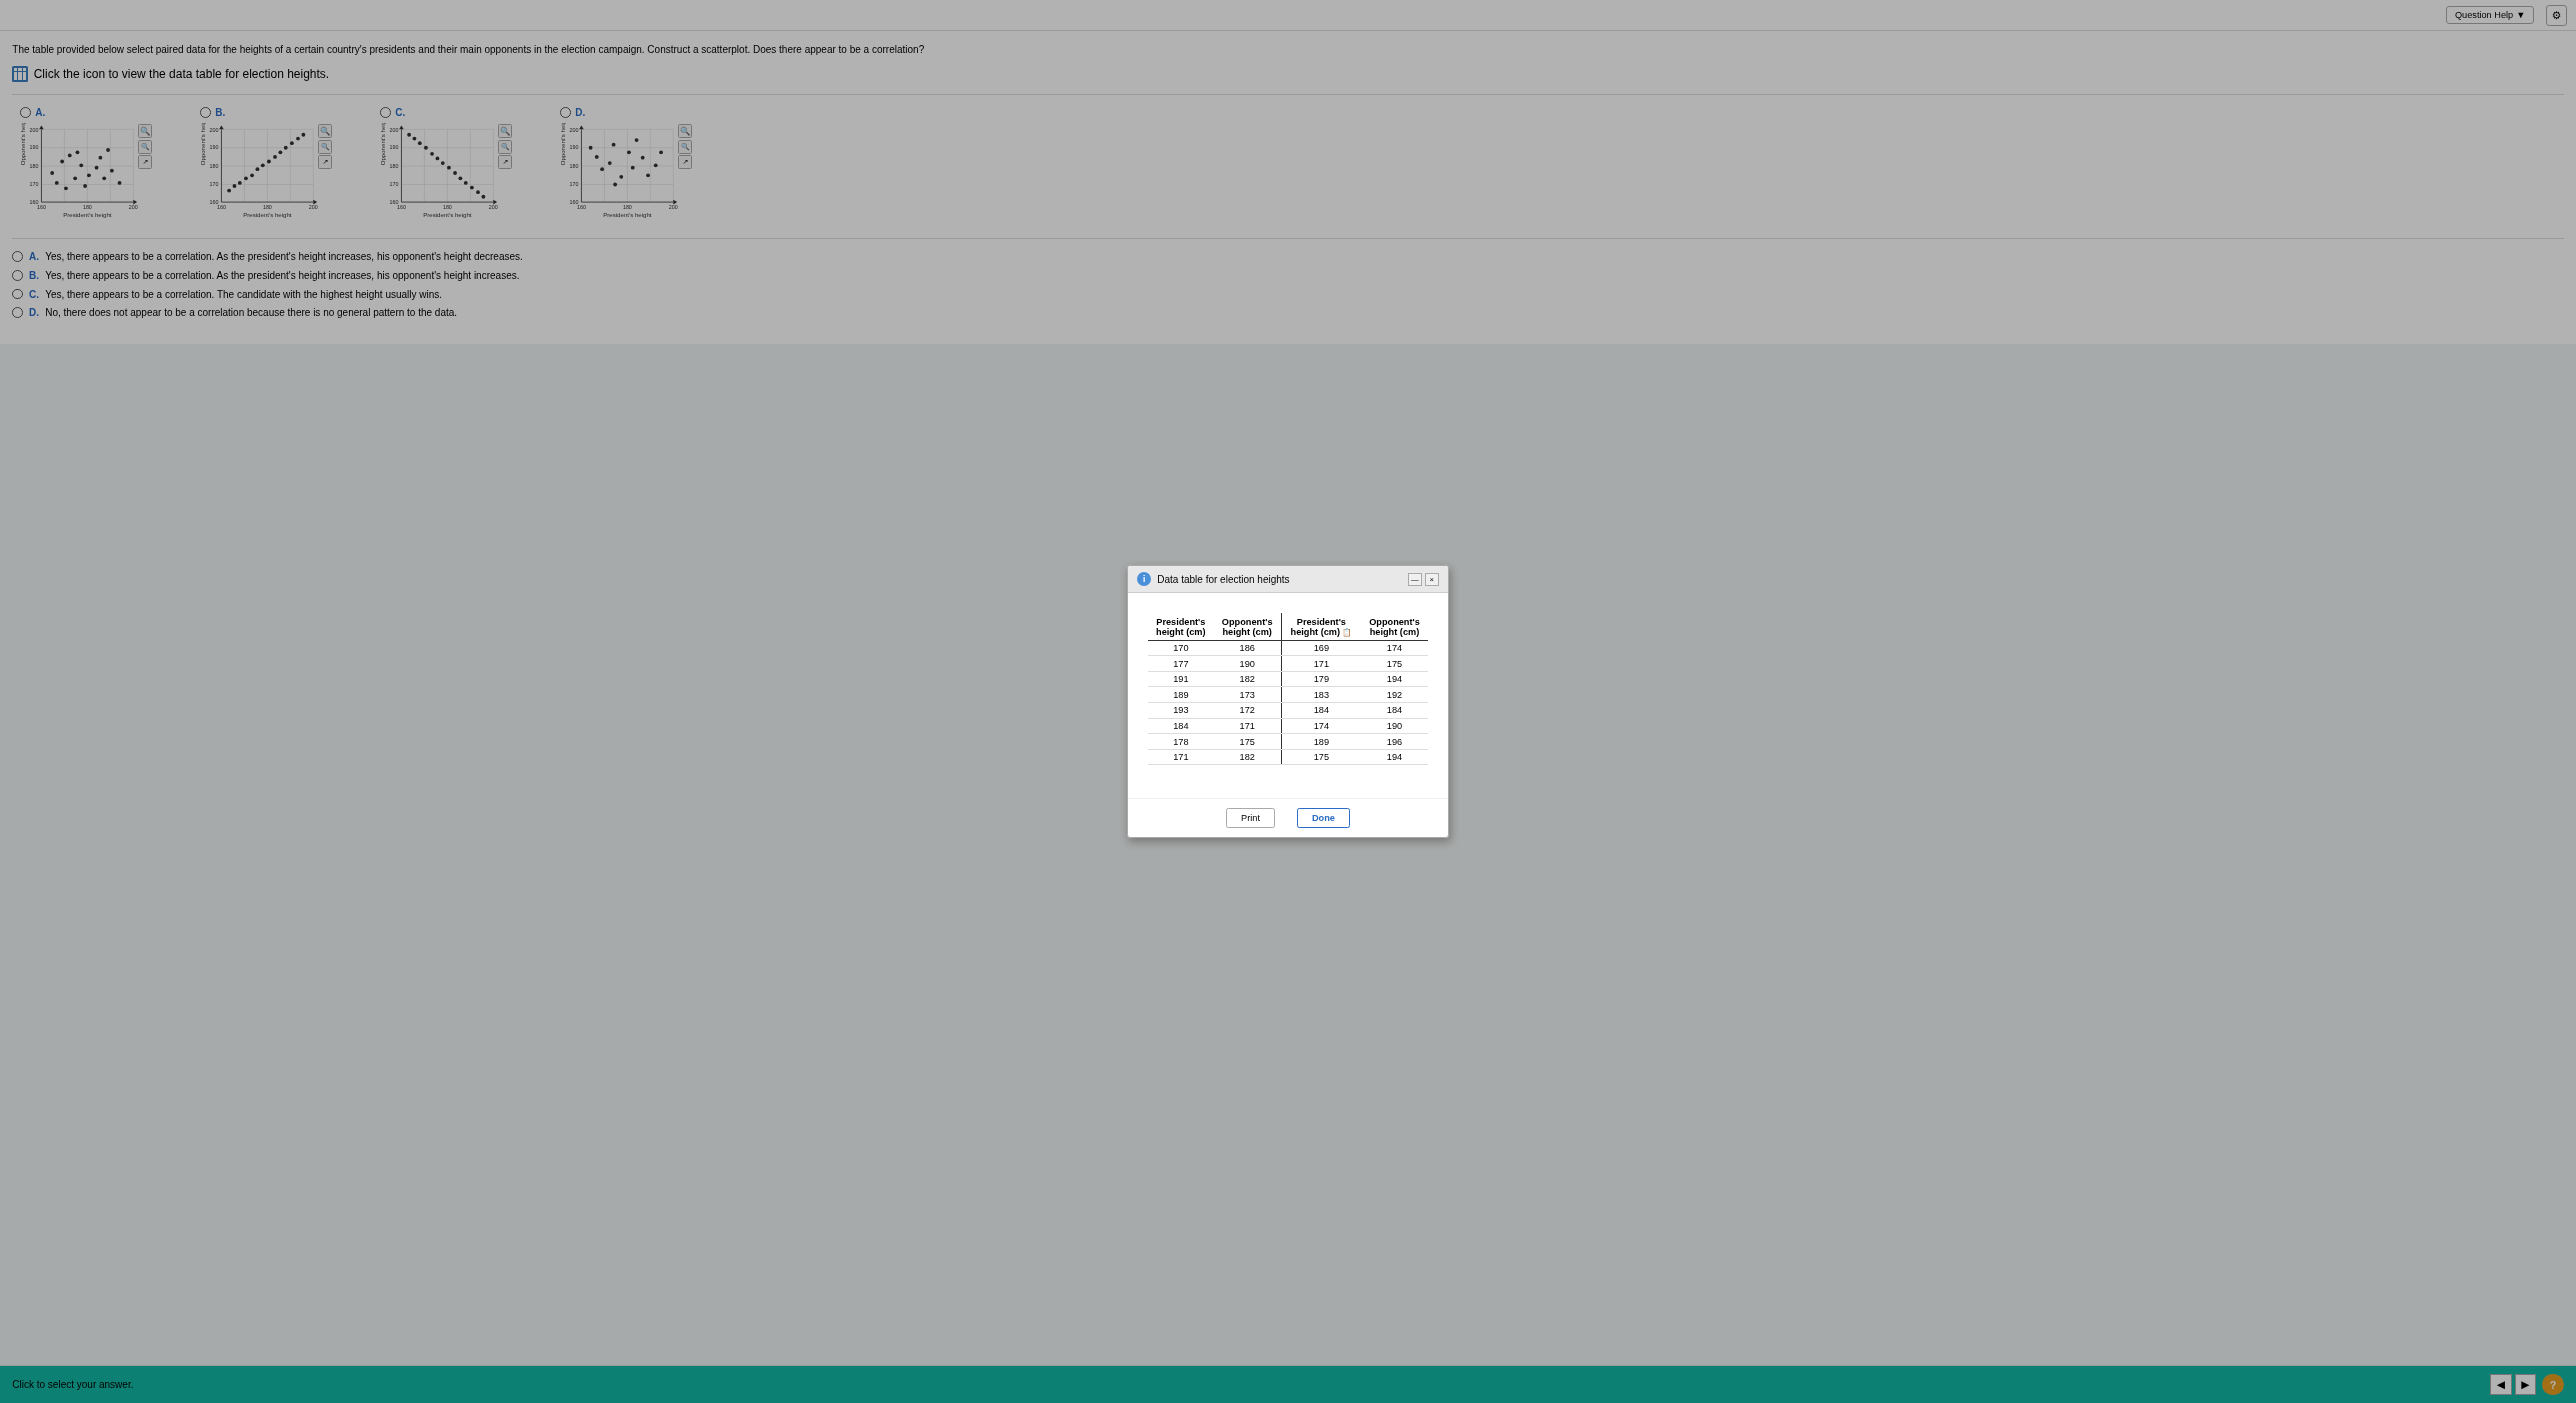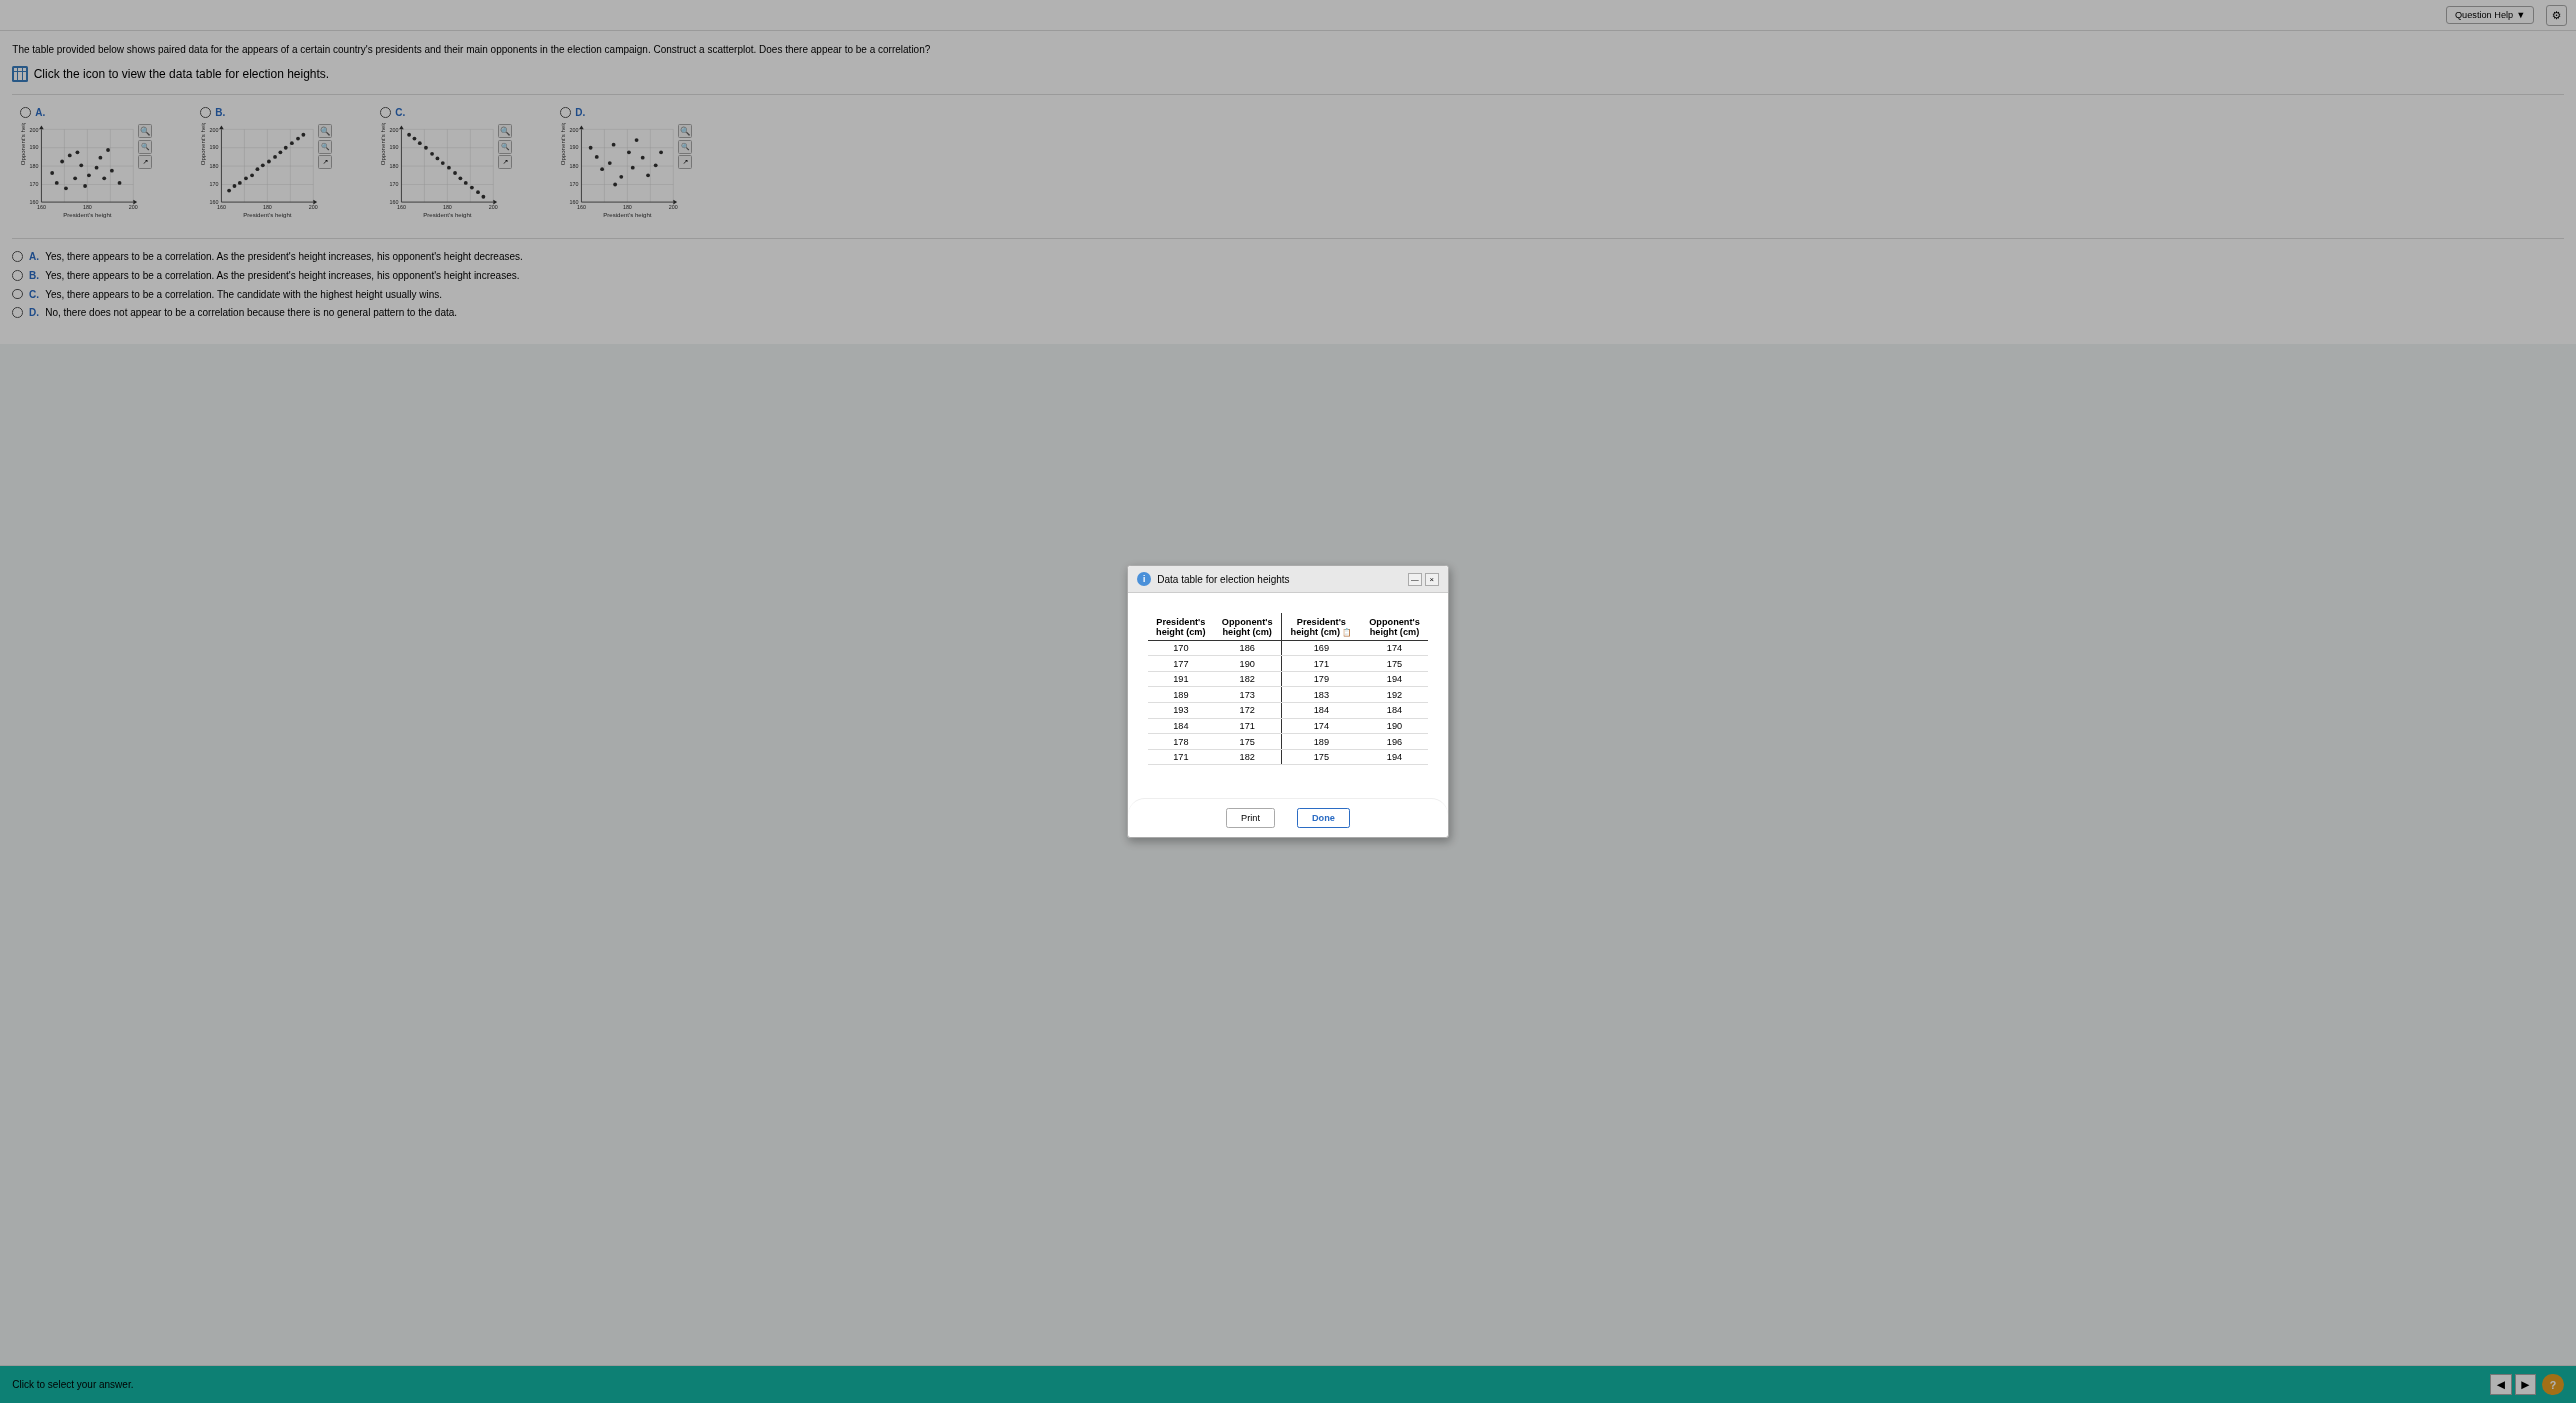--- a/index.html
+++ b/index.html
@@ -289,21 +289,20 @@
     }
     .data-table .col-divider {
       border-left: 1.5px solid #333;
     }
     .modal-footer {
       display: flex;
       justify-content: center;
       gap: 22px;
       padding: 9.2px 12.3px;
       border-top: 0.8px solid #eee;
-      border-radius: 17px;
     }
     .print-btn {
       padding: 3.8px 14px;
       border: 0.8px solid #aaa;
       background: white;
       border-radius: 2.3px;
       cursor: pointer;
       font-size: 9.2px;
     }
     .done-btn {
@@ -334,21 +333,21 @@
 
 <div class="top-bar">
   <button class="question-help-btn">
     <span>Question Help</span>
     <span>▼</span>
   </button>
   <button class="gear-btn">⚙</button>
 </div>
 
 <div class="main-content">
-  <p class="question-text">The table provided below shows paired data for the appears of a certain country's presidents and their main opponents in the election campaign. Construct a scatterplot. Does there appear to be a correlation?</p>
+  <p class="question-text">The table provided below select paired data for the heights of a certain country's presidents and their main opponents in the election campaign. Construct a scatterplot. Does there appear to be a correlation?</p>
 
   <div class="data-table-link">
     <div class="table-icon">
       <div class="table-icon-inner">
         <div class="table-icon-cell"></div>
           <div class="table-icon-cell"></div>
           <div class="table-icon-cell"></div>
         <div class="table-icon-cell"></div>
           <div class="table-icon-cell"></div>
           <div class="table-icon-cell"></div>

